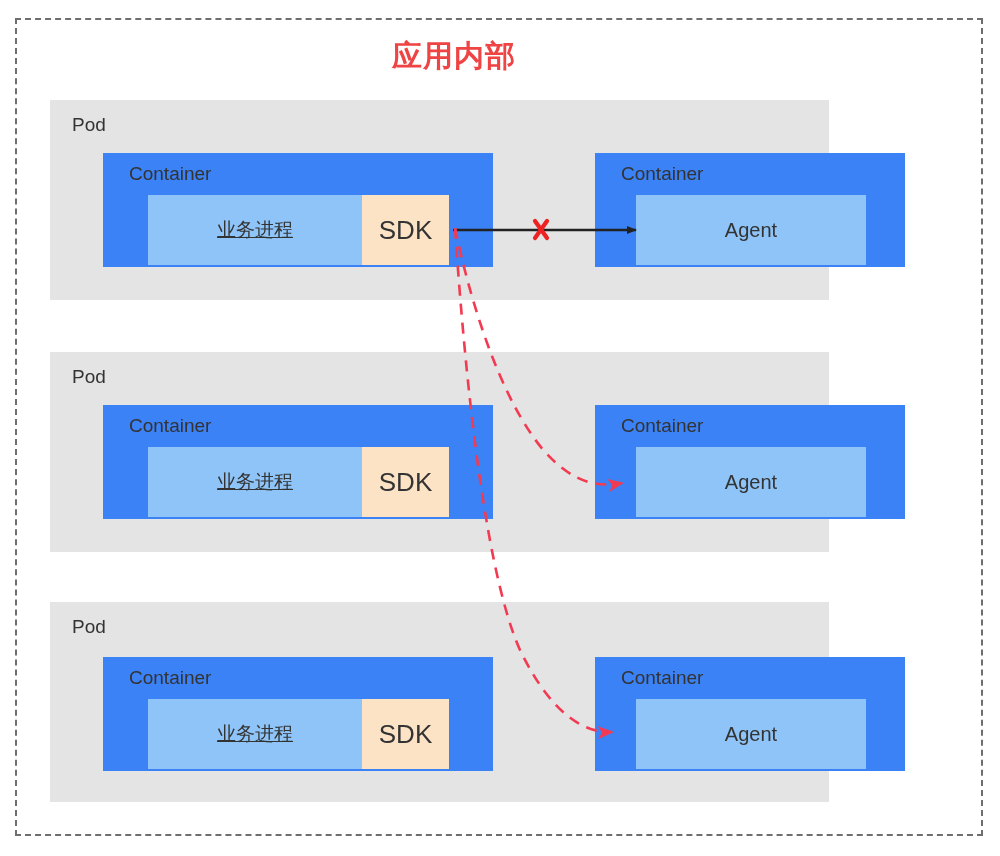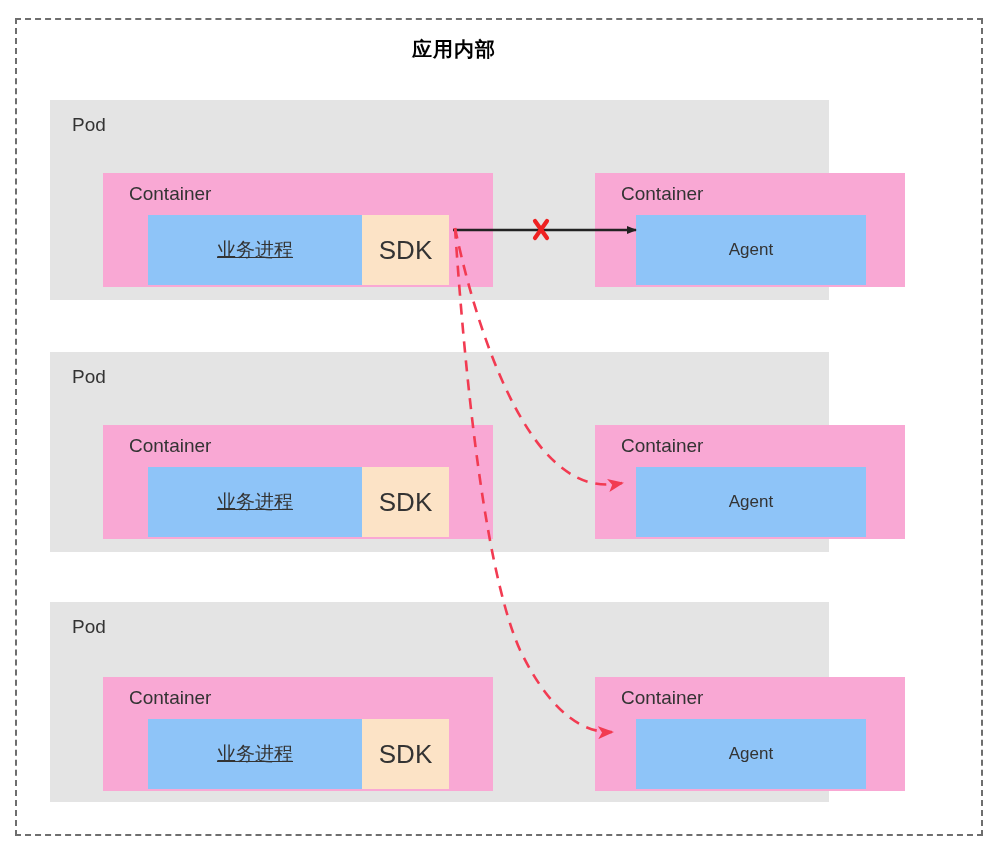--- a/index.html
+++ b/index.html
@@ -28,44 +28,43 @@
     border: 2px dashed #6e6e6e;
     box-sizing: border-box;
     background: transparent;
   }
   .app-title {
     position: absolute;
     left: 0;
     top: 36px;
     width: 908px;
     text-align: center;
-    font-size: 20px;
+    font-size: 30px;
     font-weight: bold;
-    color: #000000;
+    color: #ef4444;
     letter-spacing: 1px;
   }
   
   .pod {
     position: absolute;
     left: 50px;
     width: 779px;
     background: #e4e4e4;
   }
   .pod-label {
     position: absolute;
     left: 22px;
     top: 14px;
     font-size: 19px;
     color: #333333;
   }
   
   .container-box {
     position: absolute;
-    background: #f9a8d4;
-    margin-top: 20px;
+    background: #3b82f6;
   }
   .container-label {
     position: absolute;
     left: 26px;
     top: 10px;
     font-size: 19px;
     color: #333333;
   }
   
   .inner-row {
@@ -90,21 +89,21 @@
     color: #333333;
     font-size: 26px;
   }
   .agent-box {
     position: absolute;
     background: #8ec4f8;
     display: flex;
     align-items: center;
     justify-content: center;
     color: #333333;
-    font-size: 17px;
+    font-size: 20px;
   }
   .overlay-svg {
     position: absolute;
     left: 0;
     top: 0;
     width: 1000px;
     height: 856px;
     pointer-events: none;
   }
 </style>

